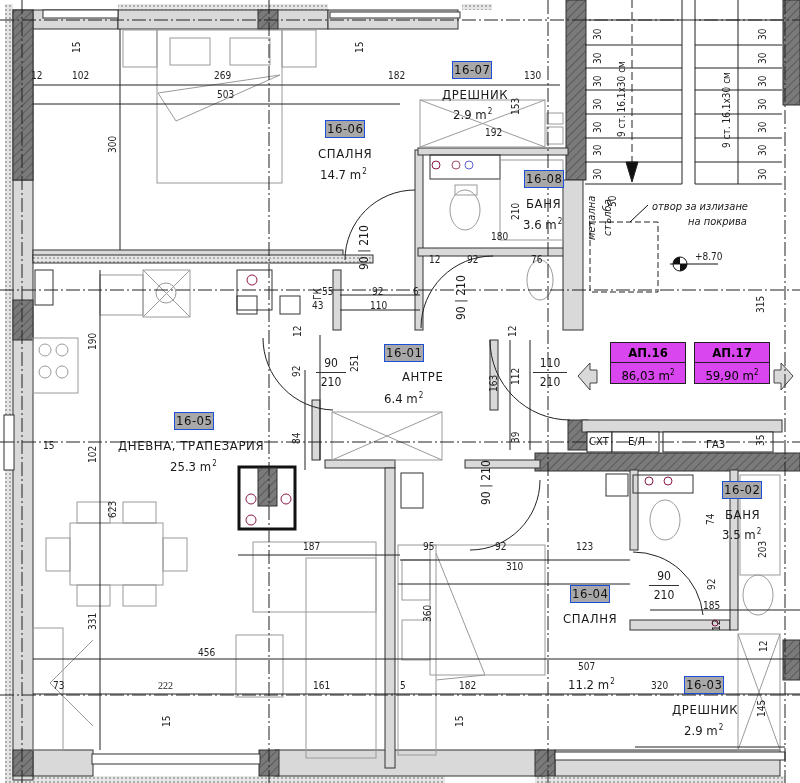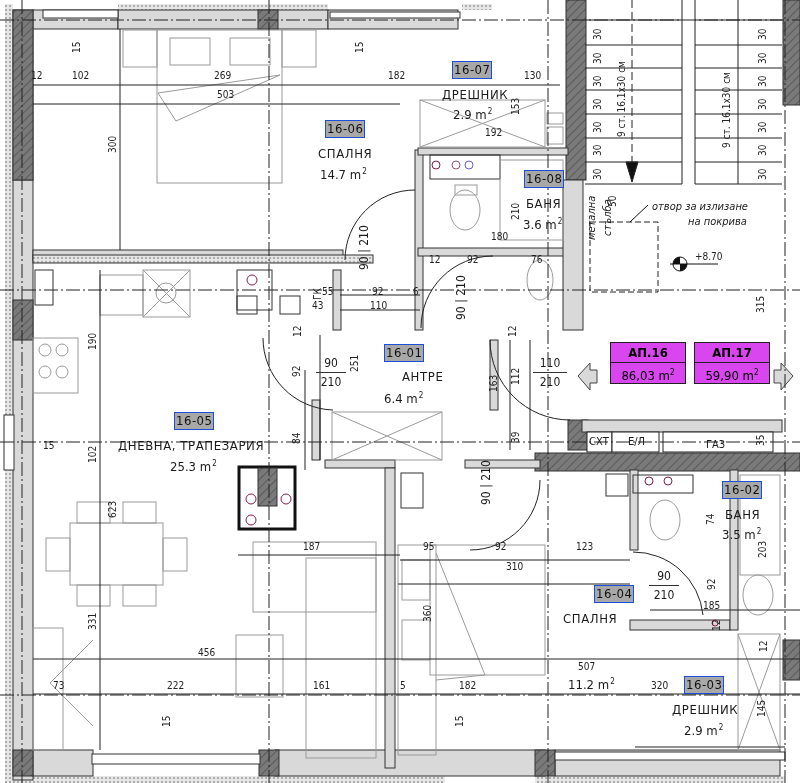--- a/index.html
+++ b/index.html
@@ -290,21 +290,21 @@
 <div class="lbl rarea" style="left:384px;top:392px;"><span>6.4</span> <span>m</span><sup>2</sup></div>
 
 <div class="tag" style="left:174px;top:412px;">16-05</div>
 <div class="lbl rname" style="left:118px;top:439px;">ДНЕВНА, ТРАПЕЗАРИЯ</div>
 <div class="lbl rarea" style="left:170px;top:460px;"><span>25.3</span> <span>m</span><sup>2</sup></div>
 
 <div class="tag" style="left:722px;top:481px;">16-02</div>
 <div class="lbl rname" style="left:725px;top:508px;">БАНЯ</div>
 <div class="lbl rarea" style="left:722px;top:528px;"><span>3.5</span> <span>m</span><sup>2</sup></div>
 
-<div class="tag" style="left:570px;top:585px;margin-left:24px;">16-04</div>
+<div class="tag" style="left:570px;top:585px;">16-04</div>
 <div class="lbl rname" style="left:563px;top:612px;">СПАЛНЯ</div>
 <div class="lbl rarea" style="left:568px;top:633px;margin-top:45px;"><span>11.2</span> <span>m</span><sup>2</sup></div>
 
 <div class="tag" style="left:684px;top:676px;">16-03</div>
 <div class="lbl rname" style="left:672px;top:703px;">ДРЕШНИК</div>
 <div class="lbl rarea" style="left:684px;top:724px;"><span>2.9</span> <span>m</span><sup>2</sup></div>
 
 <div class="apt" style="left:610px;top:342px;">
   <span class="t">АП.16</span>
   <span class="a"><span>86,03</span> <span>m</span><sup>2</sup></span>
@@ -402,20 +402,20 @@
 <div class="lbl dim" style="left:506px;top:562px;">310</div>
 <div class="lbl dim vdim" style="left:707px;top:590px;">92</div>
 <div class="lbl dim" style="left:703px;top:601px;">185</div>
 <div class="lbl dim vdim" style="left:712px;top:631px;">12</div>
 <div class="lbl dim vdim" style="left:759px;top:652px;">12</div>
 <div class="lbl dim vdim" style="left:423px;top:622px;">360</div>
 <div class="lbl dim vdim" style="left:88px;top:630px;">331</div>
 <div class="lbl dim" style="left:198px;top:648px;text-align:right;">456</div>
 <div class="lbl dim" style="left:578px;top:662px;">507</div>
 <div class="lbl dim" style="left:53px;top:681px;">73</div>
-<div class="lbl dim" style="left:167px;top:681px;">222</div>
+<div class="lbl dim" style="left:158px;top:681px;font-family:Liberation Serif, serif;">222</div>
 <div class="lbl dim" style="left:313px;top:681px;">161</div>
 <div class="lbl dim" style="left:400px;top:681px;">5</div>
 <div class="lbl dim" style="left:459px;top:681px;">182</div>
 <div class="lbl dim" style="left:651px;top:681px;">320</div>
 <div class="lbl dim vdim" style="left:757px;top:717px;">145</div>
 <div class="lbl dim vdim" style="left:162px;top:727px;">15</div>
 <div class="lbl dim vdim" style="left:455px;top:727px;">15</div>
 
 </body></html>

